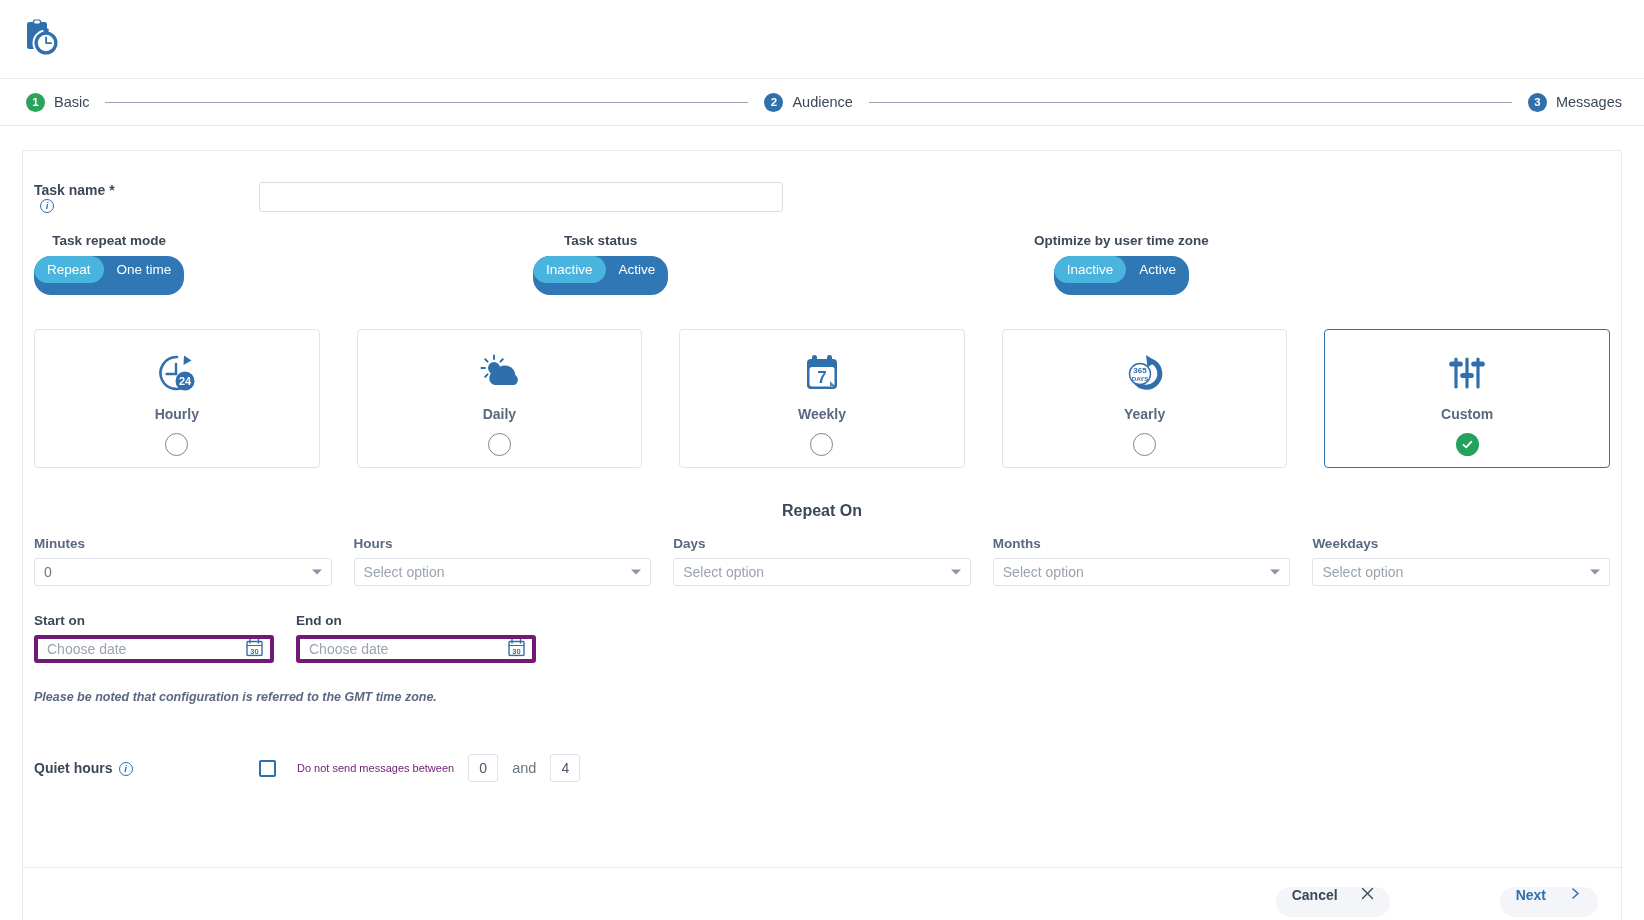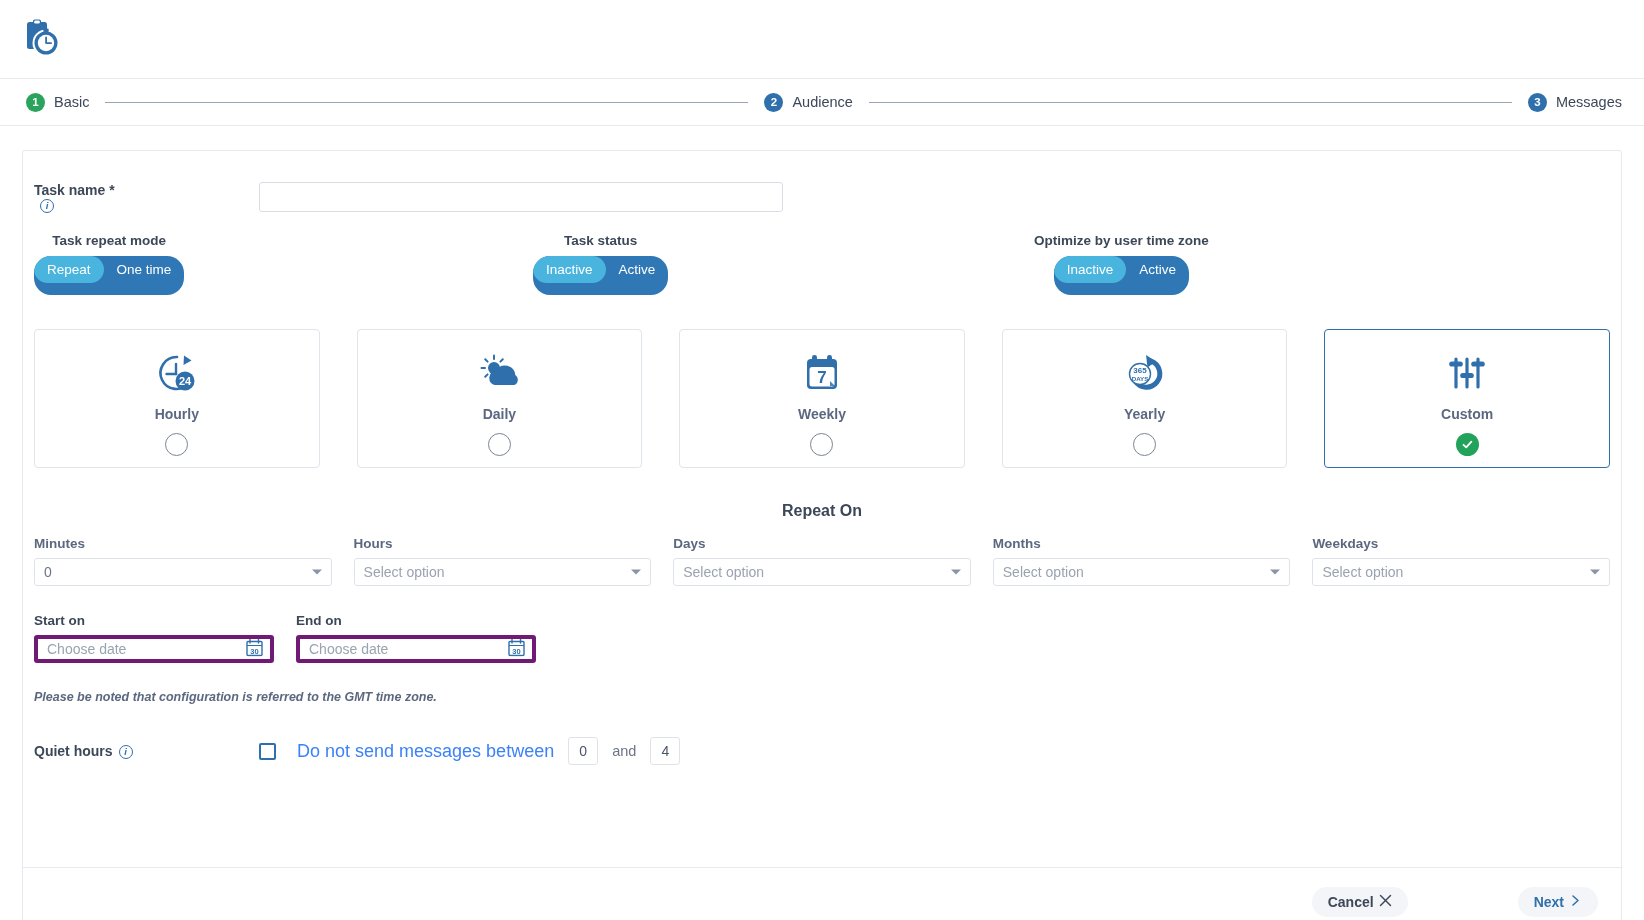--- a/index.html
+++ b/index.html
@@ -146,44 +146,44 @@
     font-size: 14px; color: #9aa3b0; cursor: pointer;
   }
   .cal-icon { position: absolute; right: 7px; top: 50%; transform: translateY(-50%); }
 
   .gmt-note {
     padding: 0 11px; margin-top: 27px;
     font-size: 12.5px; font-style: italic; font-weight: bold; color: #5b6880;
   }
 
   
-  .quiet-row { display: flex; align-items: center; padding: 0 11px; margin-top: 32px; height: 30px; }
+  .quiet-row { display: flex; align-items: center; padding: 0 11px; margin-top: 49px; height: 30px; }
   .quiet-label { width: 225px; display: flex; align-items: center; }
   .quiet-checkbox {
     width: 17px; height: 17px; border: 2px solid #2f6fab; border-radius: 2px;
     background: #fff; flex: 0 0 17px; cursor: pointer;
   }
-  .quiet-text { font-size: 18px; color: #3b82f6; margin-left: 21px; }
+  .quiet-text { font-size: 11px; color: #701a75; margin-left: 21px; }
   .num-box {
     width: 30px; height: 28px; margin-left: 14px;
     border: 1px solid #dfe3e9; border-radius: 3px; background: #fff;
     display: flex; align-items: center; justify-content: center;
     font-size: 14px; color: #4a5568; cursor: text;
   }
   .and-text { font-size: 14.5px; color: #6b7585; margin-left: 14px; }
 
   
   .form-footer {
     position: absolute; left: 0; right: 0; bottom: 0;
     height: 68px; border-top: 1px solid #e6e9ee;
     display: flex; align-items: center; justify-content: flex-end;
     gap: 110px; padding-right: 23px;
   }
   .btn {
-    display: inline-flex; align-items: center; gap: 5px;
+    display: inline-flex; align-items: flex-start; gap: 23px;
     height: 30px; padding: 0 16px; border-radius: 16px;
     background: #f3f5f8; border: none; cursor: pointer;
     font-family: inherit; font-size: 14px; font-weight: bold;
   }
   .btn-cancel { color: #3c4858; }
   .btn-next { color: #2f6fab; }
 </style>
 </head>
 <body>
 

